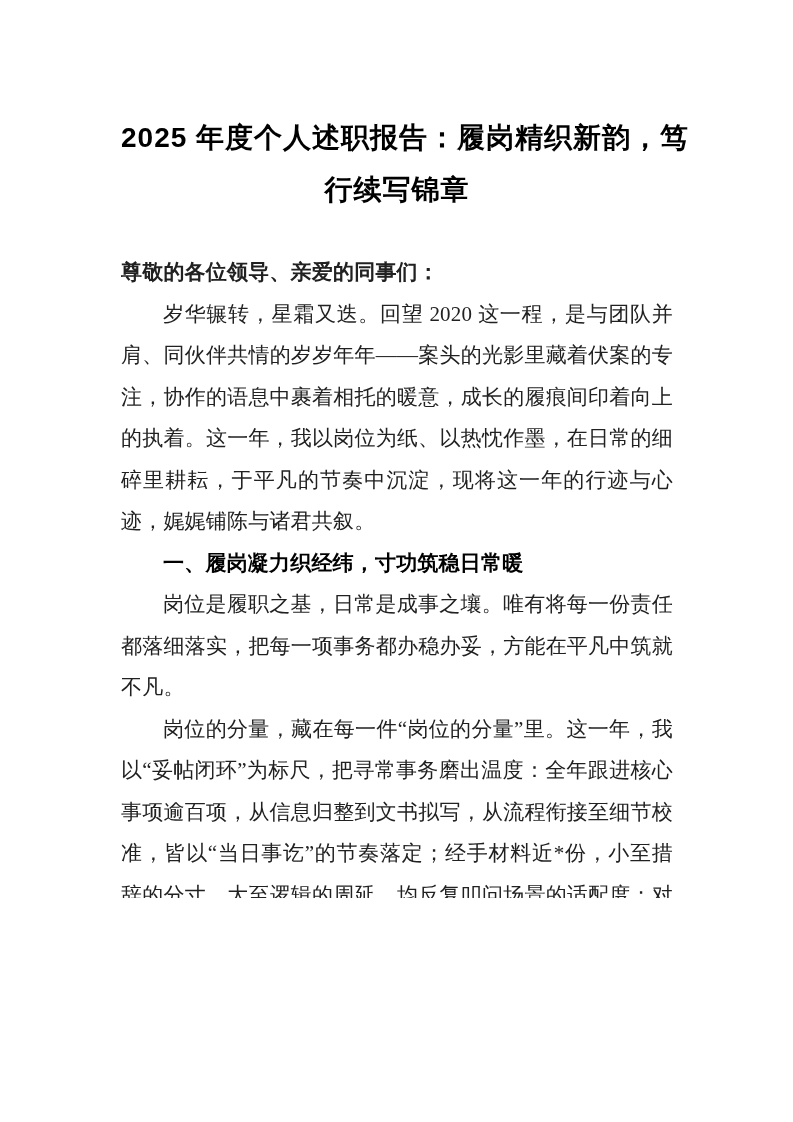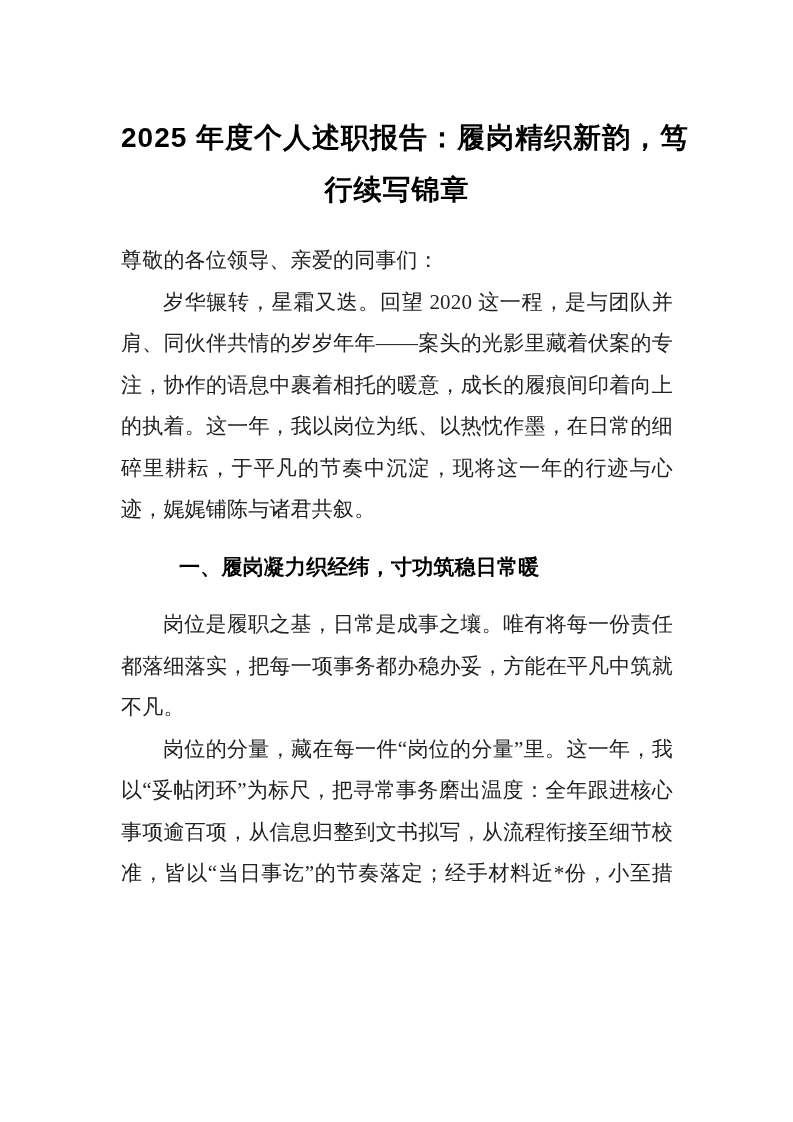--- a/index.html
+++ b/index.html
@@ -30,36 +30,37 @@
     line-height: 52px;
     letter-spacing: 1px;
     text-align: center;
     color: #000000;
   }
   .title-line {
     display: block;
     white-space: nowrap;
   }
   .salutation {
-    margin: 24px 0 0 0;
+    margin: 36px 0 0 0;
     font-size: 21px;
     line-height: 41.5px;
     letter-spacing: 0.2px;
     text-indent: 0;
+    font-weight: bold;
   }
   .body-para {
     margin: 0;
     font-size: 21px;
     line-height: 41.5px;
     letter-spacing: 0.2px;
     text-align: justify;
     text-indent: 2em;
   }
   .sec-heading, .sub-heading {
-    margin: 16px;
+    margin: 0;
     font-size: 21px;
     line-height: 41.5px;
     letter-spacing: 0.2px;
     font-weight: 700;
     color: #000000;
     text-indent: 2em;
   }
   .page-footer {
     position: absolute;
     top: 1038px;

